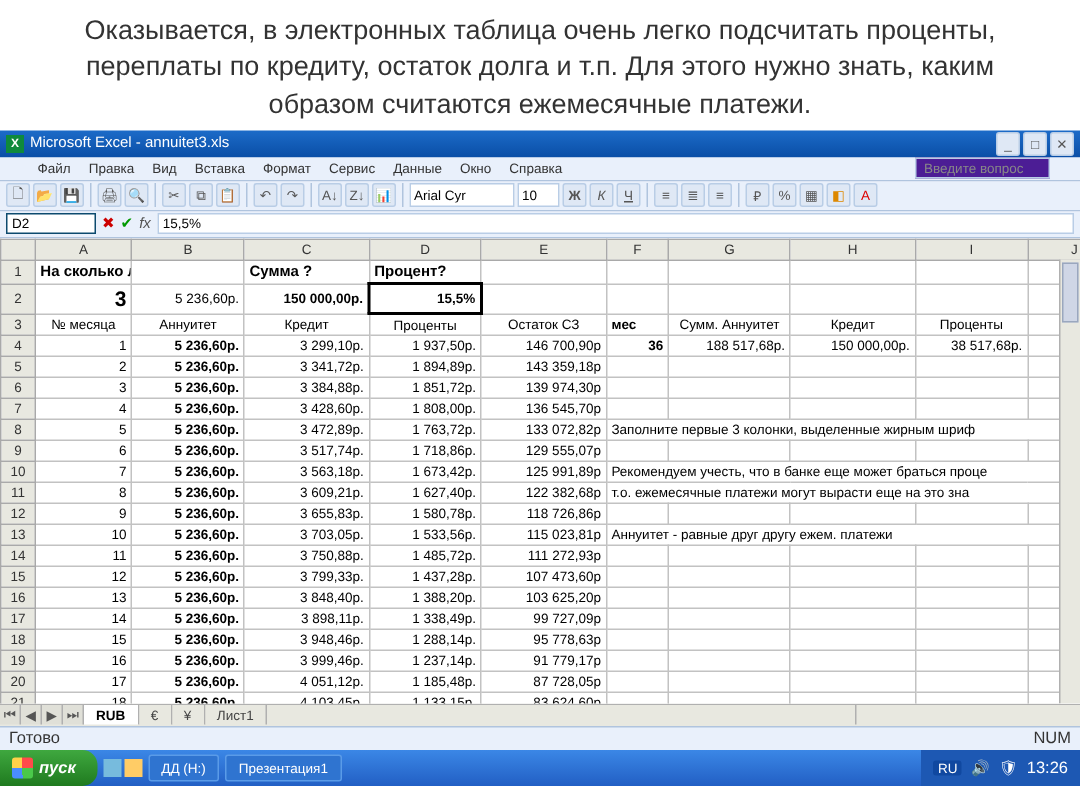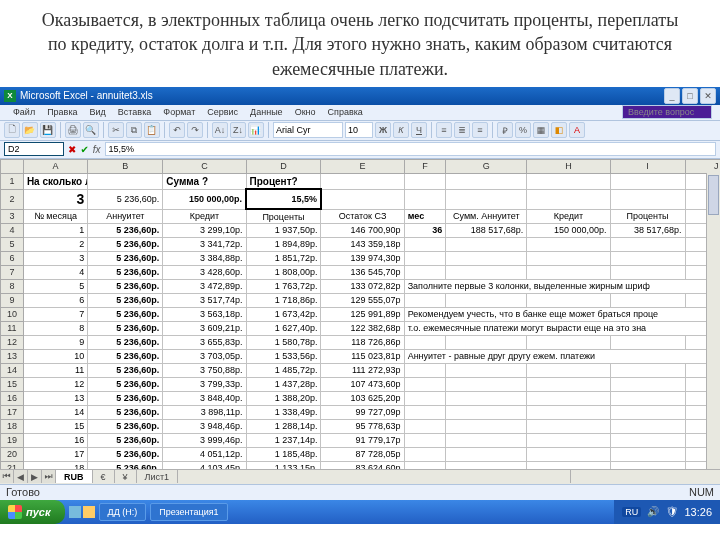--- a/index.html
+++ b/index.html
@@ -1,20 +1,20 @@
 <!DOCTYPE html>
 <html><head>
 <meta charset="utf-8">
 <style>
   * { box-sizing: border-box; margin: 0; padding: 0; }
   body { font-family: Tahoma, Arial, sans-serif; font-size: 10px; background: #fff; width: 720px; height: 540px; overflow: hidden; }
-  .slide-text { text-align: center; font-size: 18px; color: #333; padding: 8px 40px 6px 40px; line-height: 1.35; font-family: Liberation Serif, serif; }
+  .slide-text { text-align: center; font-size: 18px; color: #333; padding: 8px 40px 6px 40px; line-height: 1.35; }
   .titlebar { background: linear-gradient(to bottom, #1c6bc8, #0a4ea6); color: #fff; height: 18px; display: flex; align-items: center; padding: 0 4px; font-size: 10px; }
   .titlebar .icon { width: 12px; height: 12px; background: #0f8a3c; margin-right: 4px; display: inline-flex; align-items: center; justify-content: center; color: #fff; font-weight: bold; font-size: 8px; }
-  .menubar { background: #e9f0fb; border-bottom: 1px solid #b0c4de; height: 16px; display: flex; align-items: center; gap: 2px; padding: 0 8px; font-size: 9px; color: #333; }
+  .menubar { background: #e9f0fb; border-bottom: 1px solid #b0c4de; height: 16px; display: flex; align-items: center; gap: 2px; padding: 0 20px; font-size: 9px; color: #333; }
   .menubar span { padding: 1px 5px; cursor: default; }
   .toolbar { background: #e9f0fb; border-bottom: 1px solid #b0c4de; height: 20px; display: flex; align-items: center; padding: 0 4px; gap: 2px; }
   .tbtn { width: 16px; height: 16px; background: #dfe8f5; border: 1px solid #b9cde6; border-radius: 2px; display: inline-flex; align-items: center; justify-content: center; font-size: 9px; color: #555; }
   .sep { width:1px; height:16px; background:#b0c4de; margin:0 2px; }
   .font-name { width: 70px; height: 16px; font-size: 9px; border: 1px solid #b9cde6; background: #fff; padding: 0 2px; }
   .font-size { width: 28px; height:16px; font-size:9px; border:1px solid #b9cde6; background:#fff; padding:0 2px; }
   .helpbox { margin-left:auto; width:90px; height:14px; border:1px solid #b9cde6; background:#4c1d95; font-size:9px; color:#888; padding:0 3px; display:flex; align-items:center;}
   .namebar { background:#e9f0fb; border-bottom:1px solid #b0c4de; height:18px; display:flex; align-items:center; padding:0 4px; gap:4px; }
   .namebox { width:60px; height:14px; border:1px solid #0c4a6e; background:#fff; font-size:9px; padding:0 3px; display:flex; align-items:center; }
   .formula-fx { font-style:italic; font-size:10px; color:#555; }

